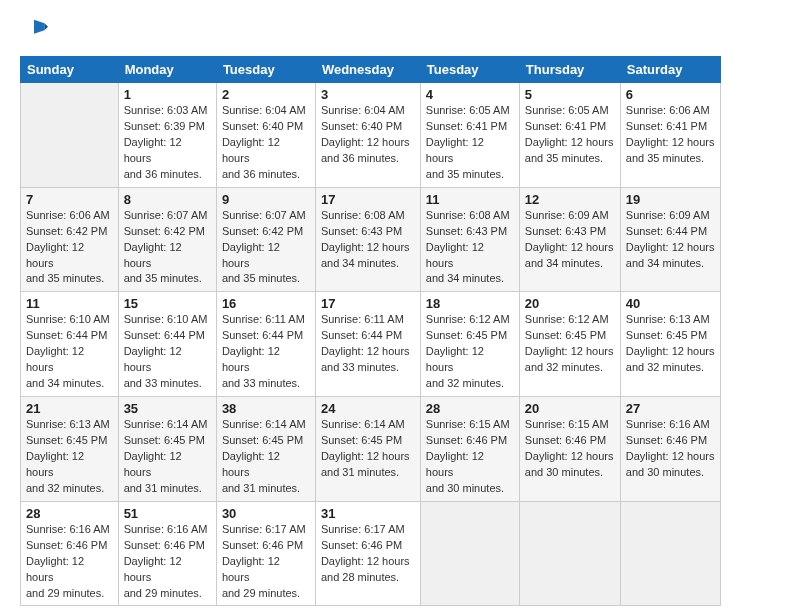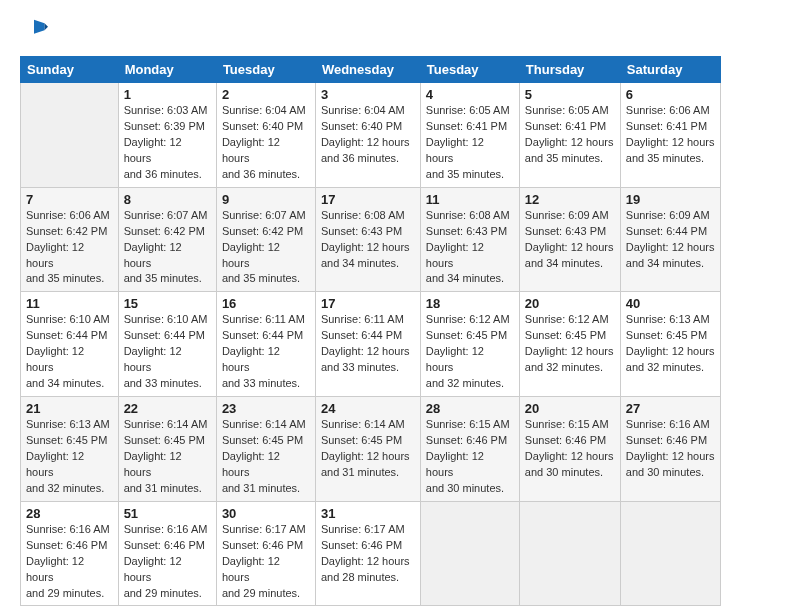--- a/index.html
+++ b/index.html
@@ -278,28 +278,28 @@
         </tr>
         <tr>
           <td>
             <span class="day-number">21</span>
             <div class="cell-content" style="white-space: pre-line;">Sunrise: 6:13 AM
 Sunset: 6:45 PM
 Daylight: 12 hours
 and 32 minutes.</div>
           </td>
           <td>
-            <span class="day-number">22</span>
+            <span class="day-number">35</span>
             <div class="cell-content" style="white-space: pre-line;">Sunrise: 6:14 AM
 Sunset: 6:45 PM
 Daylight: 12 hours
 and 31 minutes.</div>
           </td>
           <td>
-            <span class="day-number">23</span>
+            <span class="day-number">38</span>
             <div class="cell-content" style="white-space: pre-line;">Sunrise: 6:14 AM
 Sunset: 6:45 PM
 Daylight: 12 hours
 and 31 minutes.</div>
           </td>
           <td>
             <span class="day-number">24</span>
             <div class="cell-content" style="white-space: pre-line;">Sunrise: 6:14 AM
 Sunset: 6:45 PM
 Daylight: 12 hours

